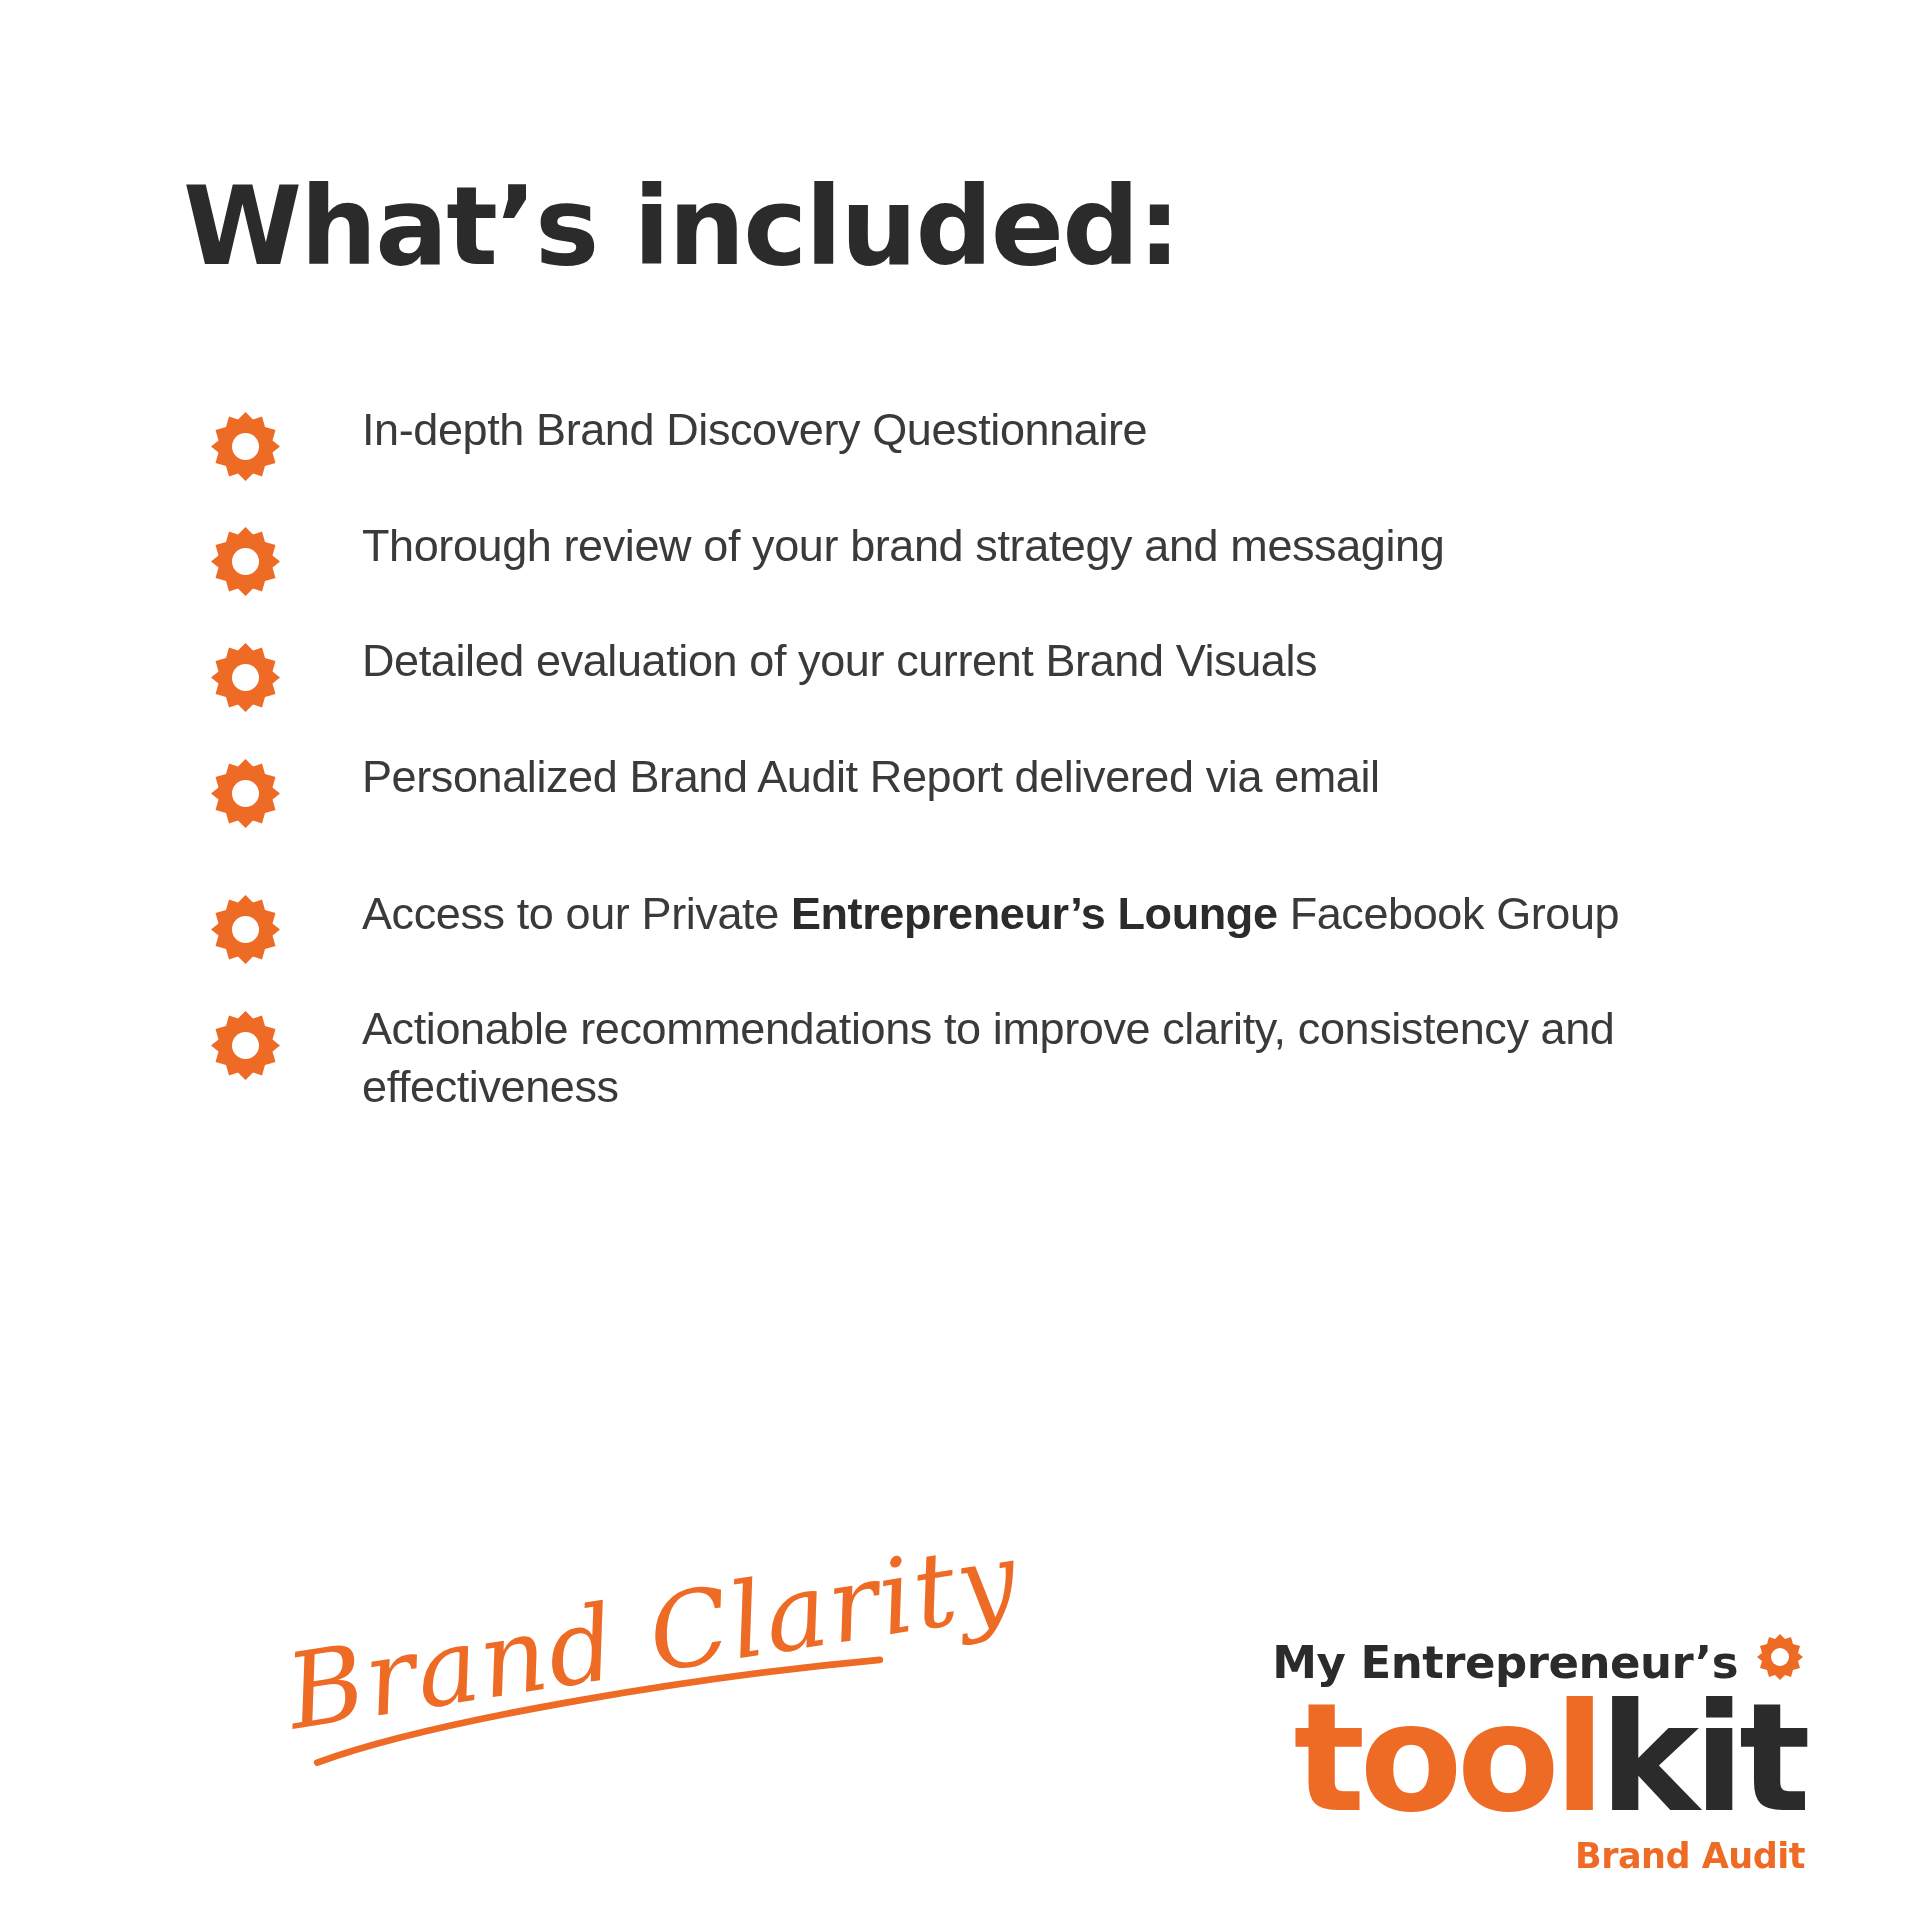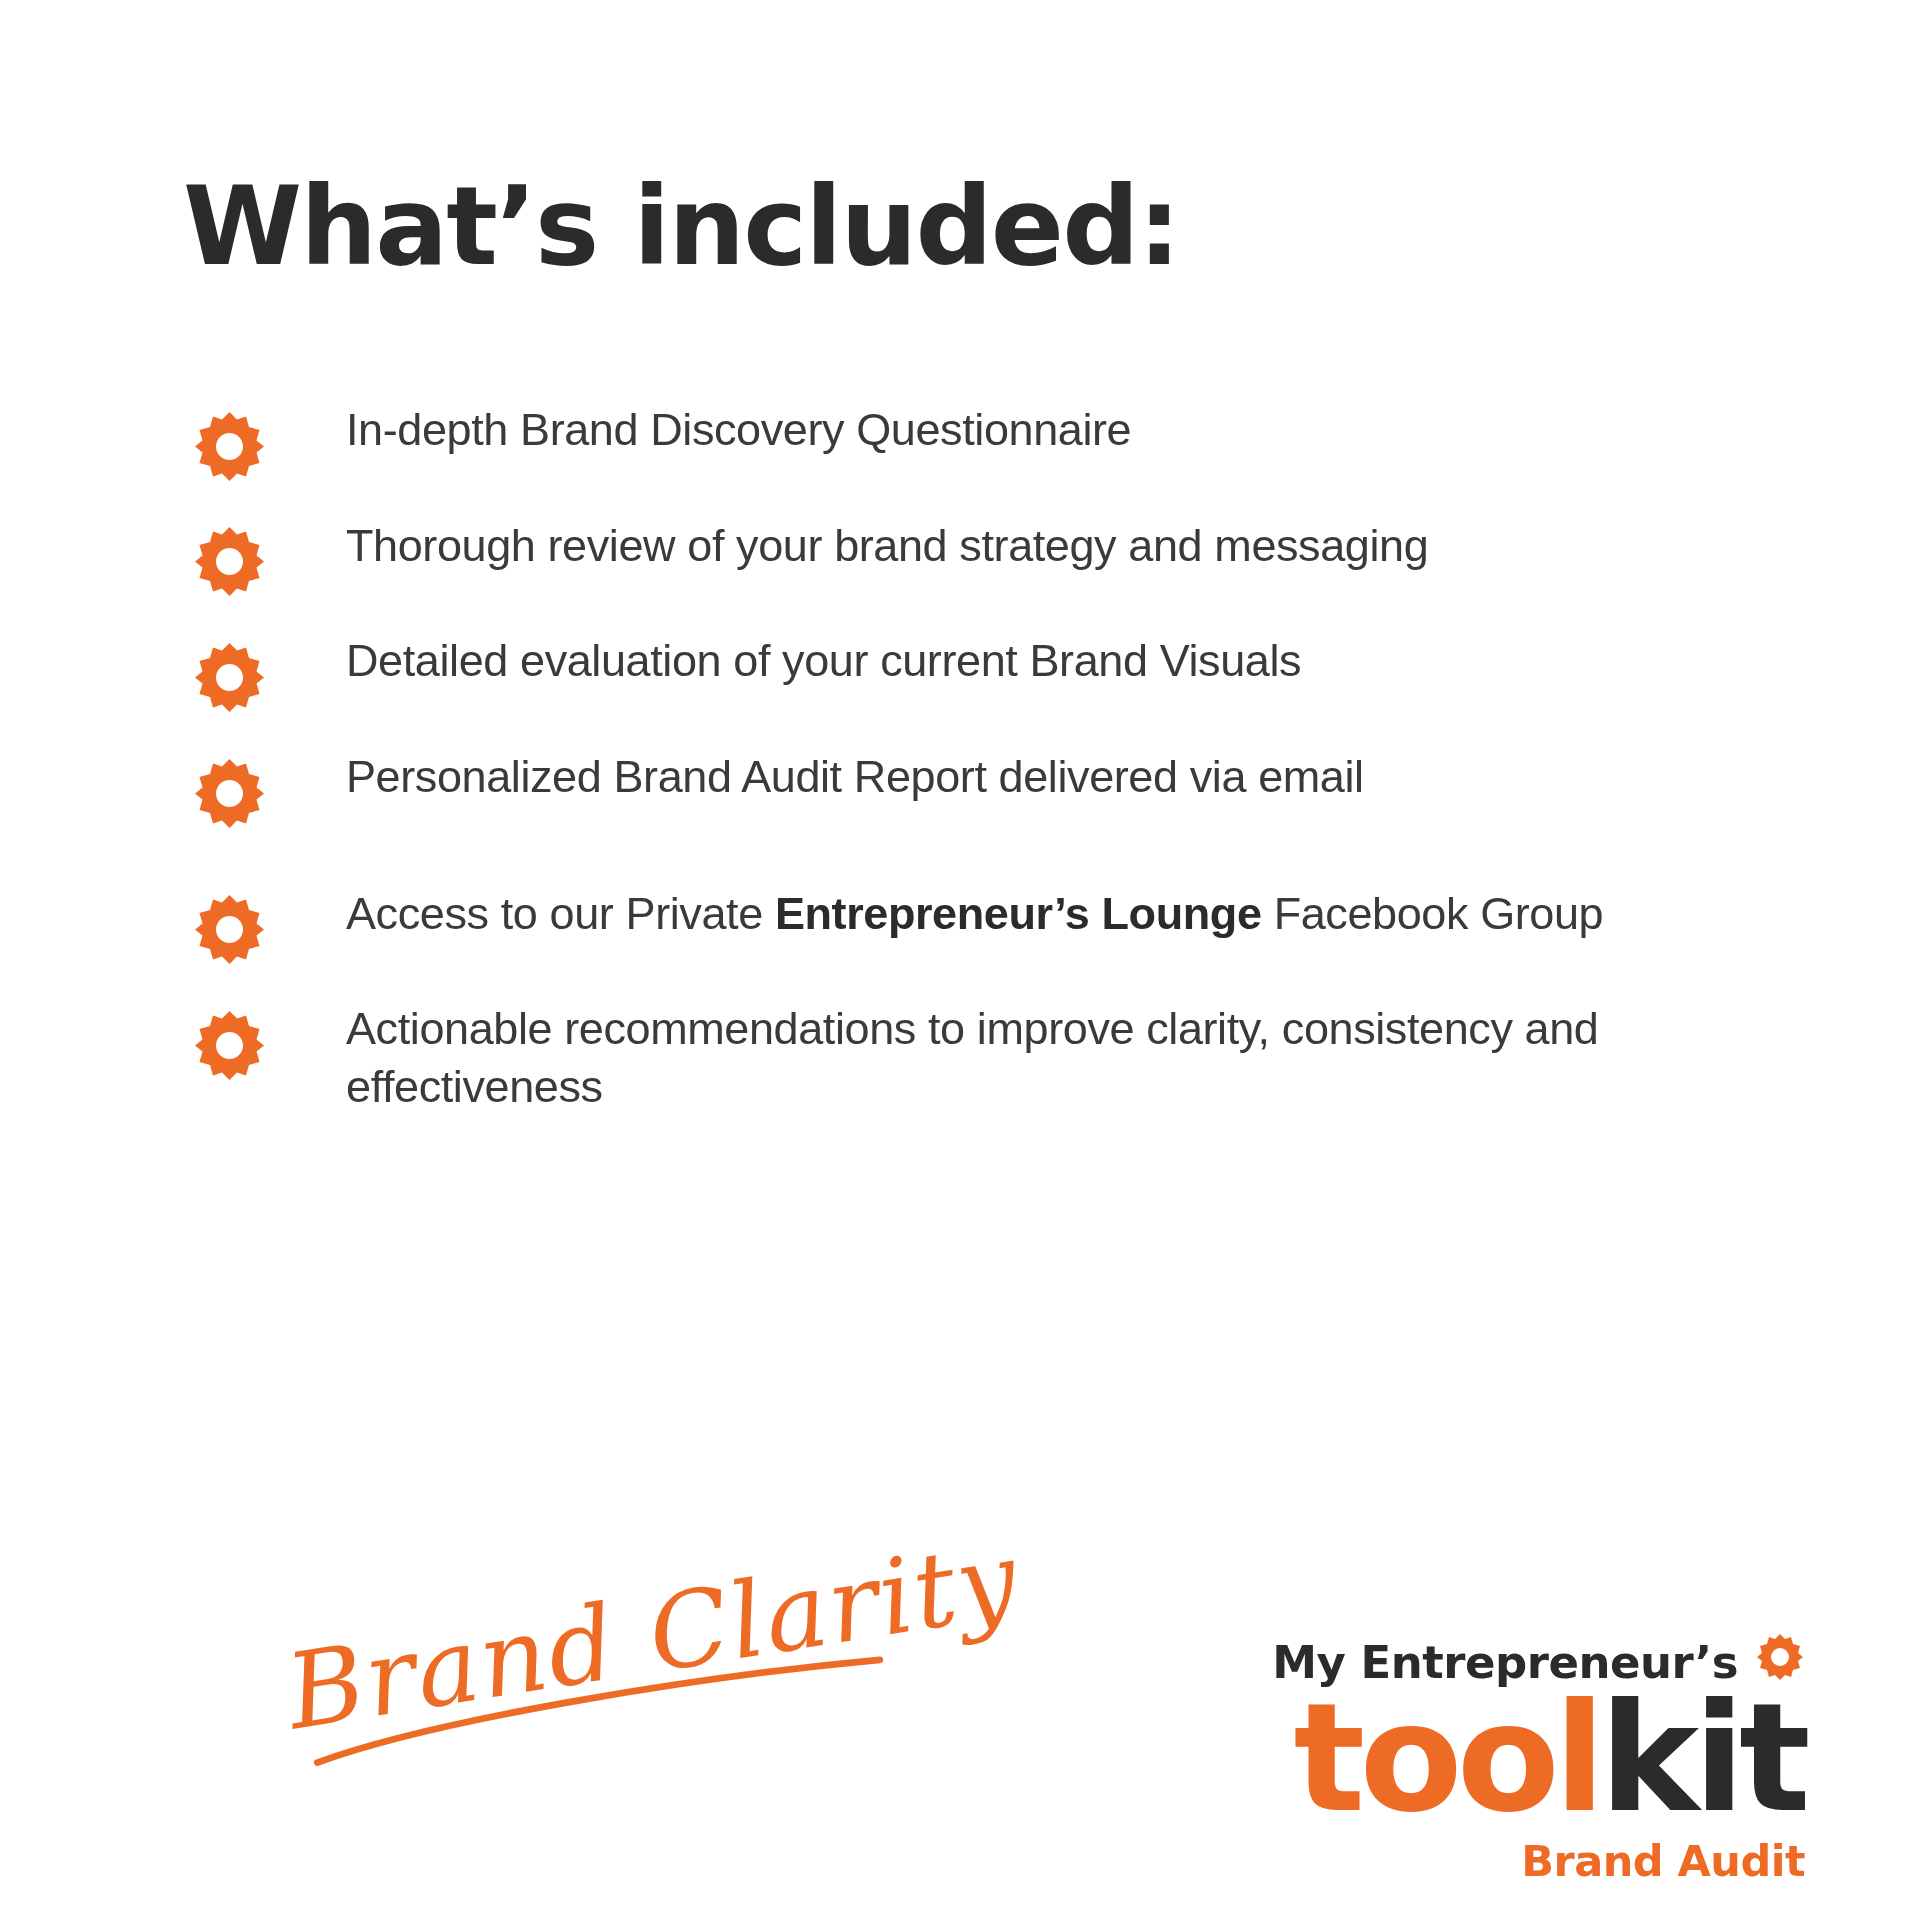--- a/index.html
+++ b/index.html
@@ -31,21 +31,21 @@
     font-size: 108px;
     font-weight: 700;
     letter-spacing: -1.9px;
     color: #2b2b2b;
     font-family: "DejaVu Sans", sans-serif;
   }
 
   
   .list {
     position: absolute;
-    left: 192px;
+    left: 208px;
     top: 401px;
     width: 1622px;
   }
   .item {
     display: flex;
     align-items: flex-start;
     margin-bottom: 33px;
   }
   .item .bullet-wrap {
     width: 154px;
@@ -120,21 +120,21 @@
     letter-spacing: -5.8px;
     line-height: 0.95;
     margin-top: -5.8px;
     white-space: nowrap;
   }
   .logo .wordmark .tool { color: #ee6b25; }
   .logo .wordmark .kit { color: #2b2b2b; }
   .logo .tagline {
     font-family: "DejaVu Sans", sans-serif;
     font-weight: 700;
-    font-size: 43px;
+    font-size: 35px;
     color: #ee6b25;
     letter-spacing: -0.5px;
     margin-top: 5.8px;
   }
 </style>
 </head>
 <body>
 
 <div class="page">
 

